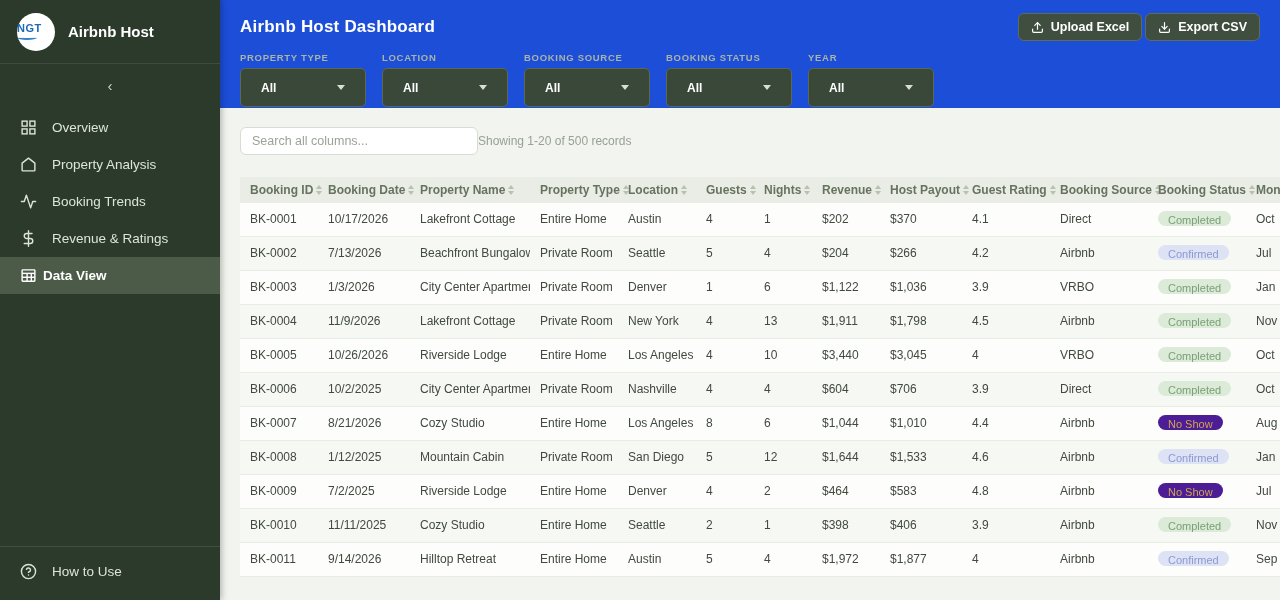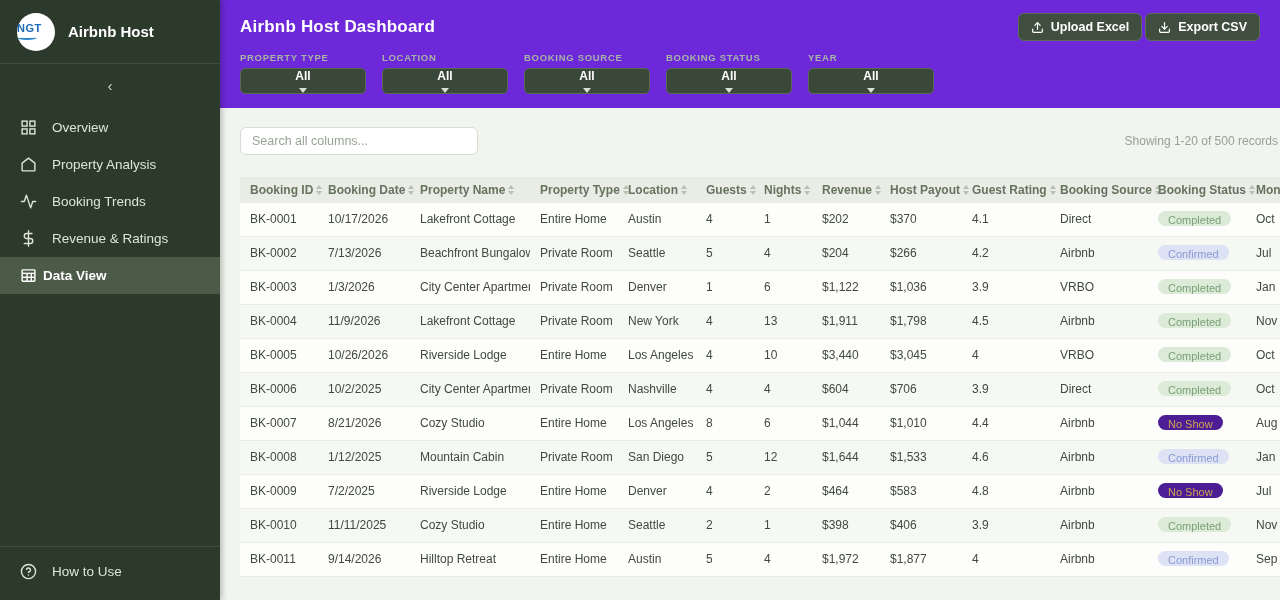--- a/index.html
+++ b/index.html
@@ -41,45 +41,45 @@
     font-size:13.5px; color:#dde4da; cursor:pointer; white-space:nowrap;
   }
   .menu-item.active { background:#4c5a48; color:#ffffff; font-weight:bold;gap:6px; }
   .menu-item .icon { width:18px; height:18px; display:flex; align-items:center; justify-content:center; flex-shrink:0; }
   .menu-item .icon svg { display:block; }
   .sidebar-footer { margin-top:auto; border-top:1px solid rgba(255,255,255,.1); padding:6px 0 10px; }
 
   
   .main { flex:1; display:flex; flex-direction:column; min-width:0; }
 
-  .topbar { background:#6d28d9; height:108px; padding:13px 20px 0; flex-shrink:0; }
+  .topbar { background:#1d4ed8; height:108px; padding:13px 20px 0; flex-shrink:0; }
   .topbar-row1 { display:flex; justify-content:space-between; align-items:center; height:28px; }
   .page-title { margin:0; font-size:17px; font-weight:bold; color:#ffffff; letter-spacing:.2px; }
   .top-actions { display:flex; gap:3px; }
   .btn {
     display:flex; align-items:center; gap:7px; height:28px; padding:0 12px;
     background:#3f4e3e; border:1px solid #5e6c5a; border-radius:6px;
     color:#ffffff; font-size:12.5px; font-weight:bold; cursor:pointer;
     font-family:"Liberation Sans", sans-serif;
   }
   .btn svg { display:block; }
 
   .filter-row { display:flex; gap:16px; margin-top:11px; }
   .filter { display:flex; flex-direction:column; gap:5px; }
   .filter-label { font-size:9.5px; letter-spacing:.7px; color:#a8b4a5; font-weight:bold; }
   .select {
-    width:126px; height:26px; background:#3a483a; border:1px solid #5a6856; border-radius:5px;
+    width:126px; height:39px; background:#3a483a; border:1px solid #5a6856; border-radius:5px;
     display:flex; align-items:center; justify-content:space-between; padding:0 20px;
-    color:#ffffff; font-size:12px; font-weight:bold; cursor:pointer;flex-direction:column;
+    color:#ffffff; font-size:12px; font-weight:bold; cursor:pointer;
   }
   .select .chev { width:0; height:0; border-left:4px solid transparent; border-right:4px solid transparent; border-top:5px solid #d9dfd5; }
 
   
   .content { flex:1; padding:19px 0 0 20px; overflow:hidden; background:#f1f4ef; }
-  .content-toolbar { display:flex; justify-content:space-between; align-items:center; width:1038px; }
+  .content-toolbar { display:flex; justify-content:flex-start; align-items:center; width:1038px; }
   .search {
     width:238px; height:28px; border:1px solid #d7ddd3; border-radius:6px;
     padding:0 11px; font-size:12.5px; color:#333; background:#fff; outline:none;
     font-family:"Liberation Sans", sans-serif;
   }
   .search::placeholder { color:#9aa496; }
   .records { font-size:12px; color:#98a294; }
 
   .table-wrap { margin-top:22px; width:1040px; overflow:hidden; }
   table { border-collapse:collapse; table-layout:fixed; width:1076px; }

